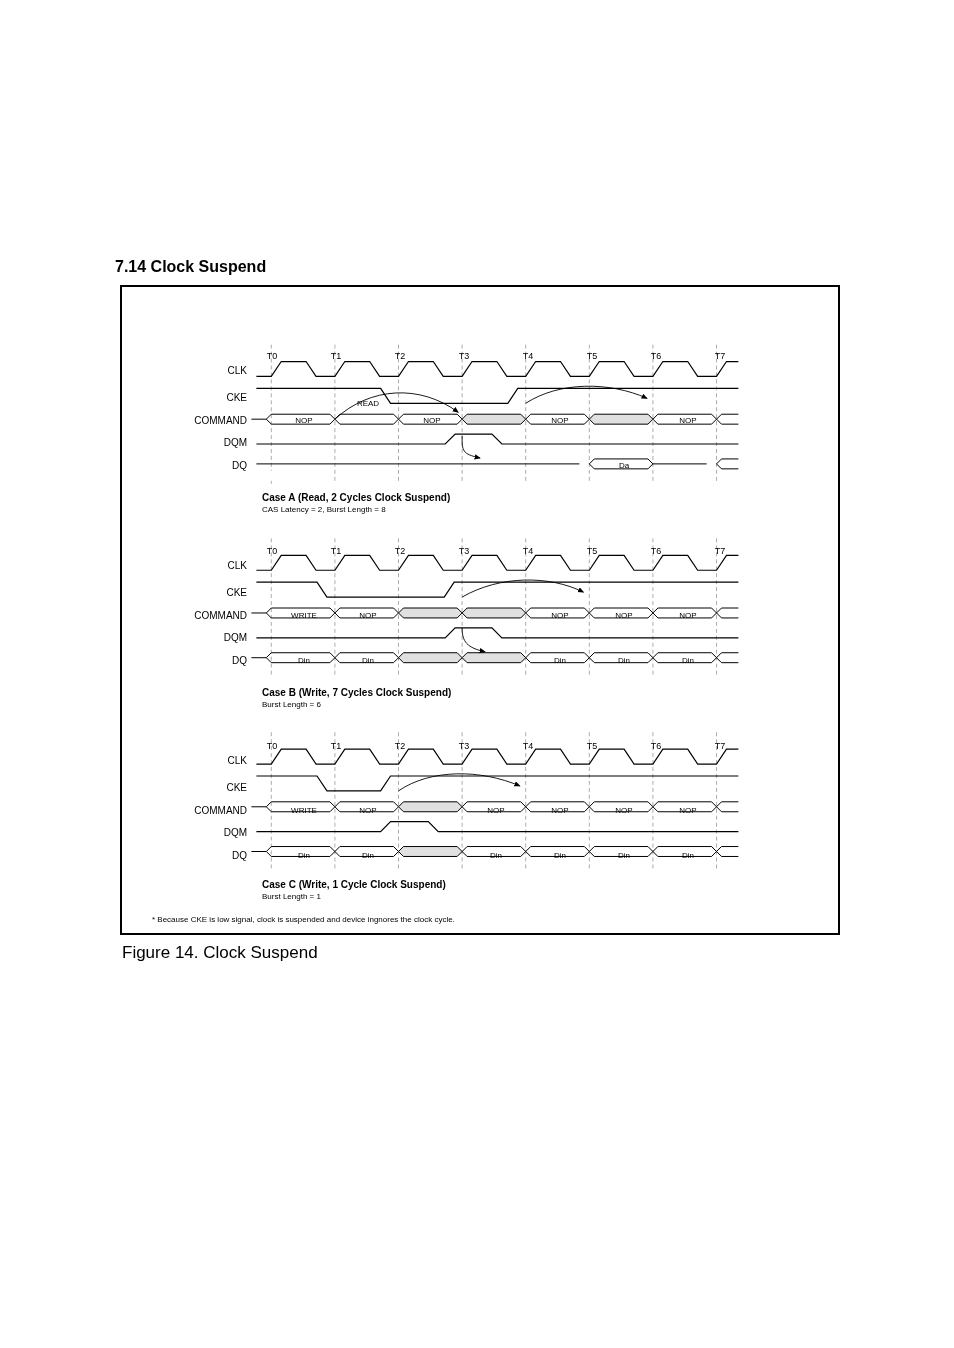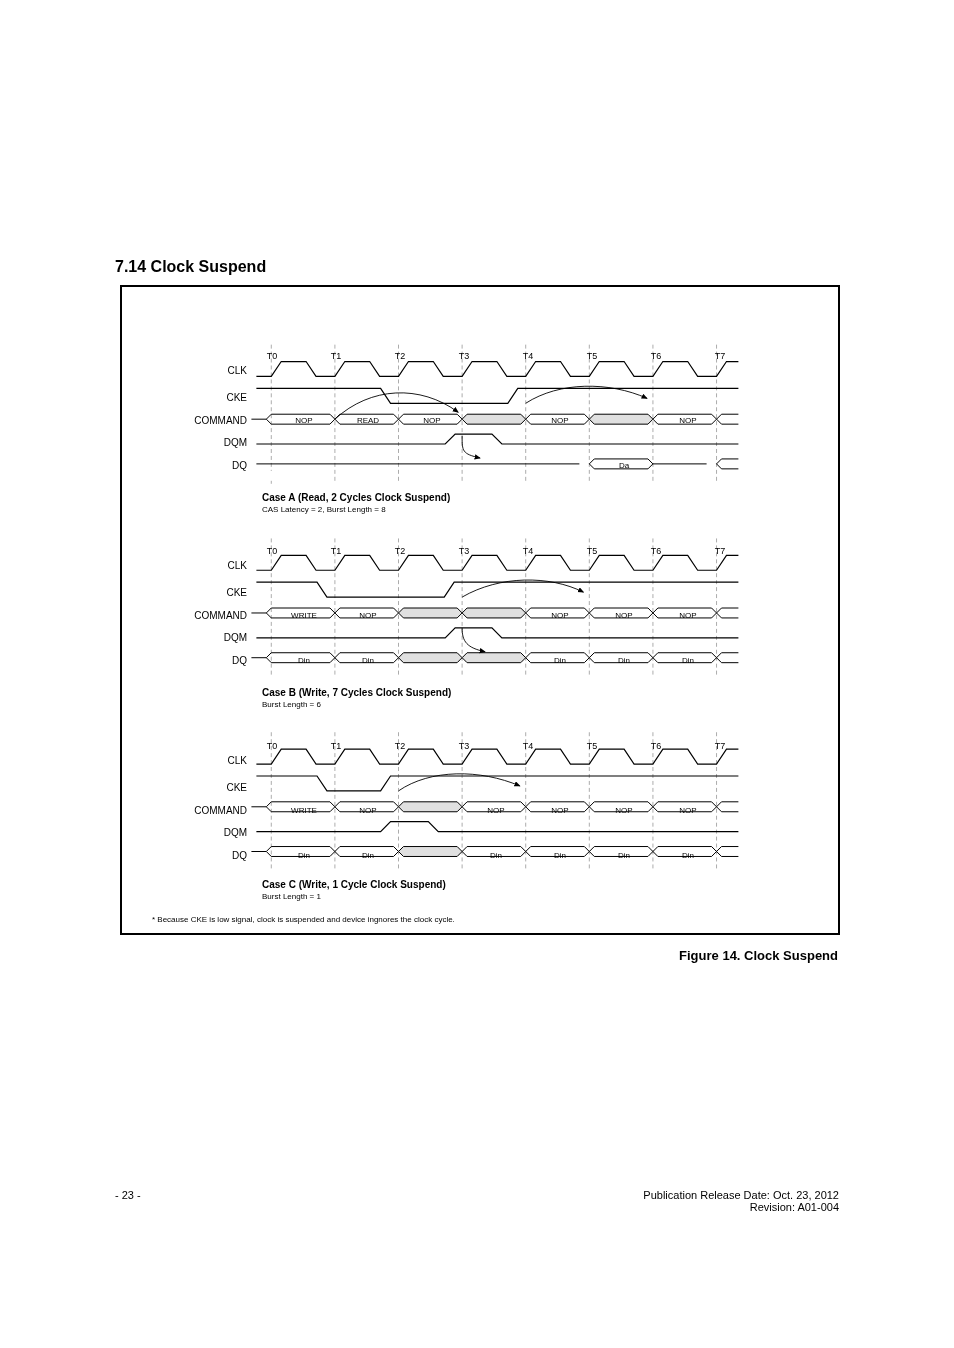--- a/index.html
+++ b/index.html
@@ -12,21 +12,21 @@
   .brand-sub{font-size:9px;color:#0000cc;font-weight:700;align-self:flex-end;margin-top:-2px}
   .part-number{position:absolute;right:115px;top:165px;font-size:20px;font-weight:700;color:#fff}
   .title{position:absolute;left:115px;top:258px;font-size:16px;font-weight:700;color:#000}
   .diagram-frame{position:absolute;left:120px;top:285px;width:720px;height:650px;border:2px solid #000;box-sizing:border-box}
   .diagram-svg{position:absolute;inset:0;width:100%;height:100%}
   .sig-label{position:absolute;font-size:10px;color:#000;text-align:right;width:70px}
   .data-label{position:absolute;font-size:8px;color:#000;text-align:center;transform:translate(-50%,-50%)}
   .cycle-label{position:absolute;font-size:9px;color:#000;transform:translateX(-50%);top:16px}
   .case-label{position:absolute;font-size:10px;font-weight:700;color:#000}
   .footnote{position:absolute;font-size:8px;color:#000}
-  .figure-caption{position:absolute;left:0;right:0;text-align:right;font-size:13px;font-weight:700;color:#000}
+  .figure-caption{position:absolute;left:0;right:0;text-align:left;font-size:17px;font-weight:400;color:#000}
   .page-footer{position:absolute;left:115px;right:115px;bottom:135px;display:flex;justify-content:space-between;font-size:11px;color:#000}
 </style>
 </head>
 <body>
 
 <div class="page">
 
   <div class="part-number">W9864G6JH</div>
 
   <div class="title">7.14 Clock Suspend</div>
@@ -169,21 +169,21 @@
       <span class="cycle-label" style="left:534px">T6</span>
       <span class="cycle-label" style="left:598px">T7</span>
     </div>
     <span class="sig-label" style="left:55px;top:78px">CLK</span>
     <span class="sig-label" style="left:55px;top:105px">CKE</span>
     <span class="sig-label" style="left:55px;top:128px">COMMAND</span>
     <span class="sig-label" style="left:55px;top:150px">DQM</span>
     <span class="sig-label" style="left:55px;top:173px">DQ</span>
 
     <span class="data-label" style="left:182px;top:133px">NOP</span>
-    <span class="data-label" style="left:246px;top:133px">READ</span>
+    <span class="data-label" style="left:246px;top:116px">READ</span>
     <span class="data-label" style="left:310px;top:133px">NOP</span>
     <span class="data-label" style="left:438px;top:133px">NOP</span>
     <span class="data-label" style="left:566px;top:133px">NOP</span>
     <span class="data-label" style="left:502px;top:178px">Da</span>
     <div class="case-label" style="left:140px;top:205px">Case A (Read, 2 Cycles Clock Suspend)</div>
     <div class="footnote" style="left:140px;top:218px">CAS Latency = 2, Burst Length = 8</div>
 
     <div style="position:absolute;top:243px;left:0">
       <span class="cycle-label" style="left:150px">T0</span>
       <span class="cycle-label" style="left:214px">T1</span>
@@ -239,21 +239,14 @@
     <span class="data-label" style="left:438px;top:568px">Din</span>
     <span class="data-label" style="left:502px;top:568px">Din</span>
     <span class="data-label" style="left:566px;top:568px">Din</span>
     <div class="case-label" style="left:140px;top:592px">Case C (Write, 1 Cycle Clock Suspend)</div>
     <div class="footnote" style="left:140px;top:605px">Burst Length = 1</div>
 
     <div class="footnote" style="left:30px;top:628px">* Because CKE is low signal, clock is suspended and device ingnores the clock cycle.</div>
     <div class="figure-caption" style="bottom:-30px">Figure 14. Clock Suspend</div>
   </div>
 
-  <div class="page-footer">
-    <span>- 23 -</span>
-    <span style="text-align:right">
-      <span>Publication Release Date: Oct. 23, 2012</span><br>
-      <span>Revision: A01-004</span>
-    </span>
-  </div>
 
 </div>
 
 </body></html>

